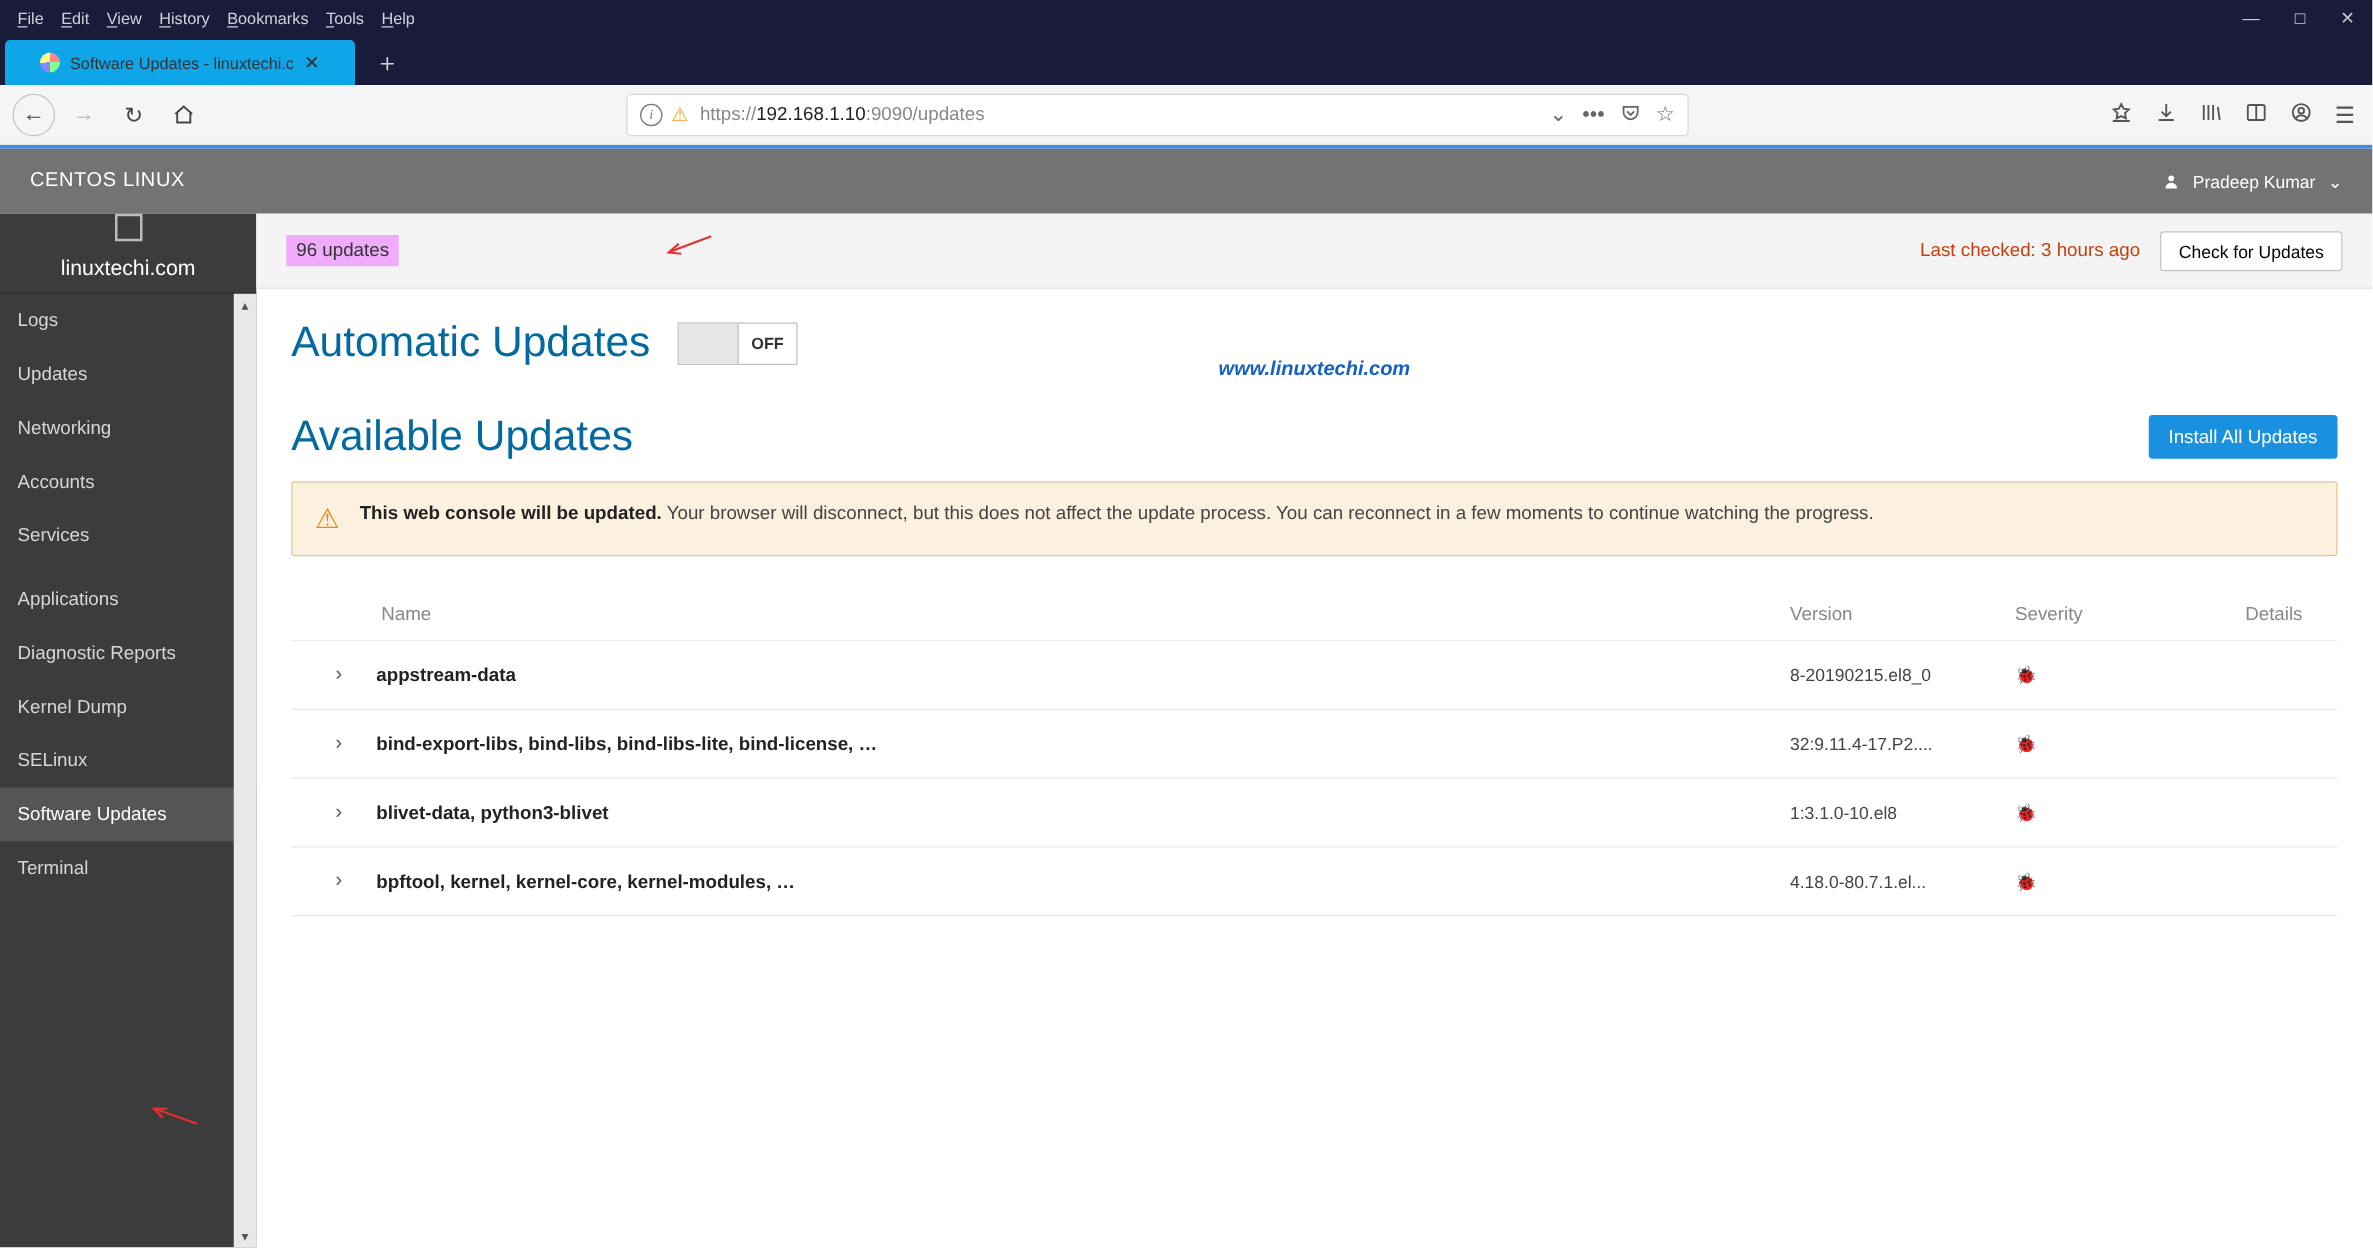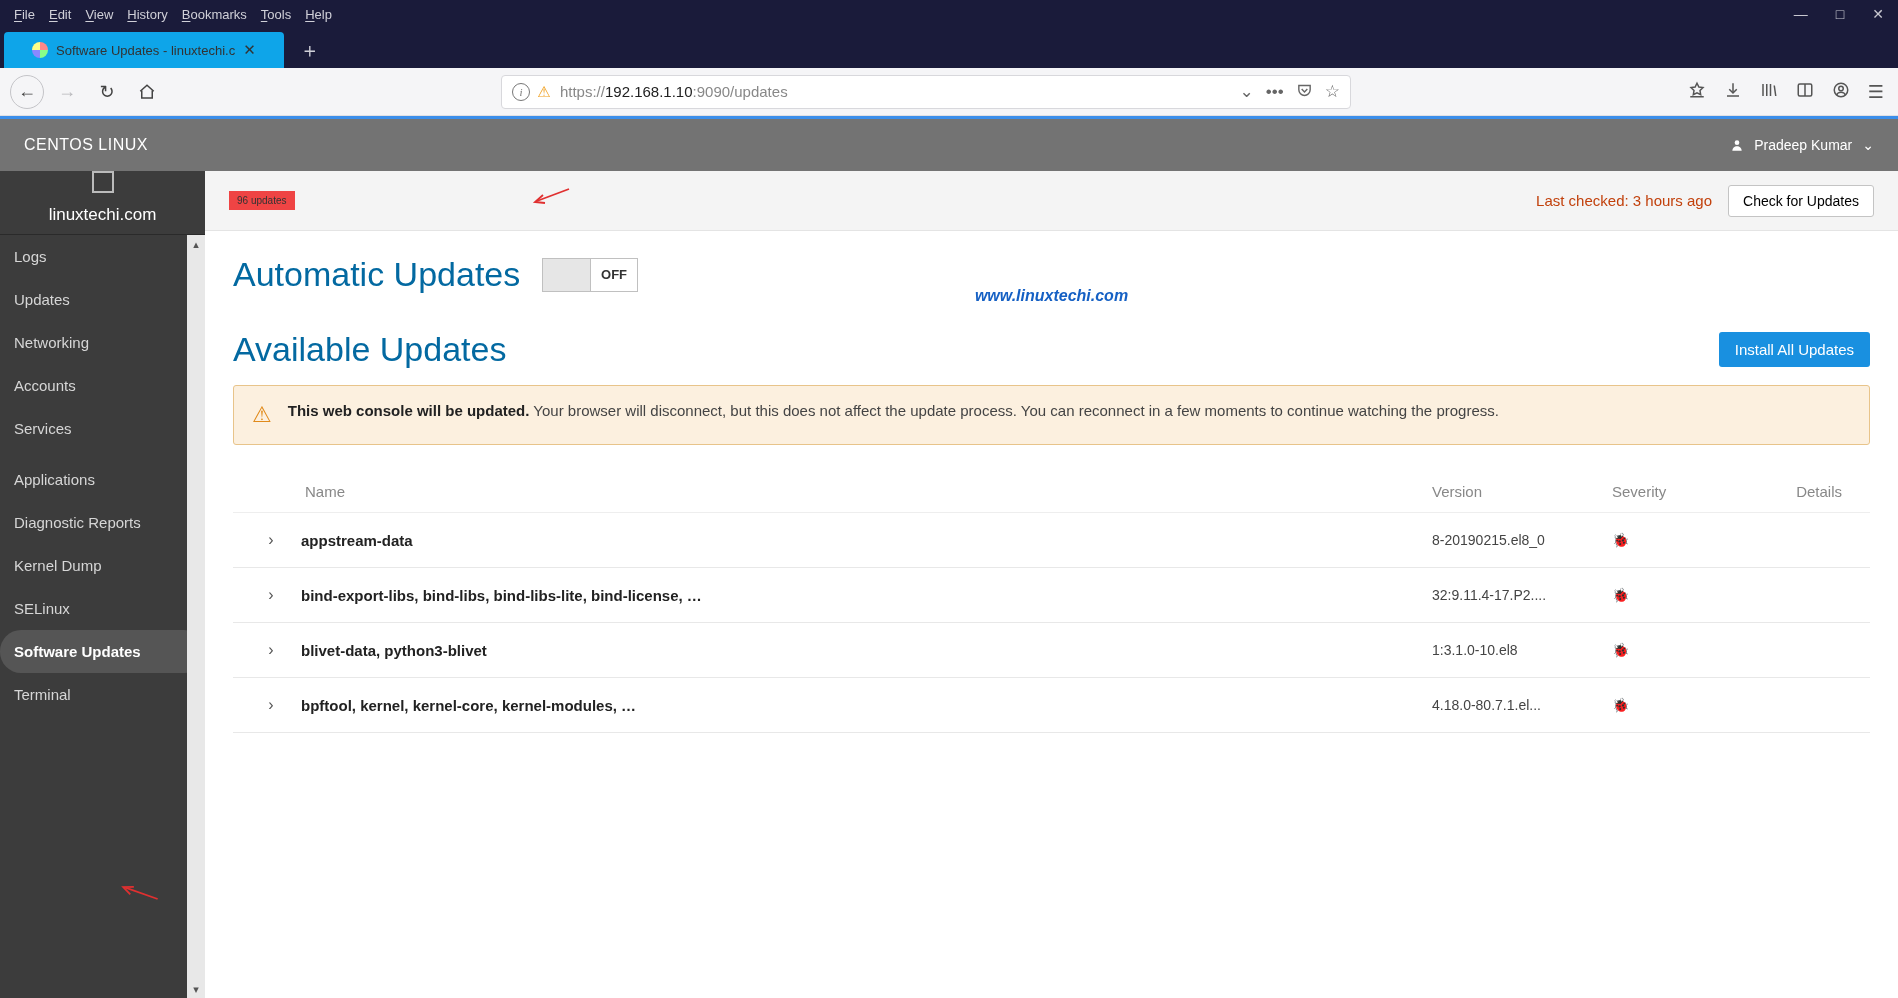--- a/index.html
+++ b/index.html
@@ -45,33 +45,33 @@
 .cockpit-user { margin-left: auto; display: flex; align-items: center; gap: 10px; font-size: 14px; cursor: pointer; }
 
 
 .app { display: flex; height: calc(100vh - 171px); }
 .sidebar { width: 205px; background: #3c3c3c; color: #ccc; display: flex; flex-direction: column; font-size: 15px; position: relative; }
 .host-header { height: 64px; display: flex; align-items: center; gap: 12px; padding: 0 14px; color: #fff; border-bottom: 1px solid #2a2a2a; flex-direction: column; }
 .host-icon { width: 22px; height: 22px; border: 2px solid #bbb; display: inline-block; }
 .sidebar-items { flex: 1; overflow: hidden; }
 .sidebar-item { padding: 13px 14px; cursor: pointer; color: #d6d6d6; }
 .sidebar-item.spacer-above { margin-top: 8px; }
-.sidebar-item.active { background: #555; color: #fff; font-weight: 700; border-radius: 21px; }
+.sidebar-item.active { background: #555; color: #fff; font-weight: 400; }
 .sbar-scroll { position:absolute; right:0; top:64px; width:18px; background:#e8e8e8; bottom:0; display:flex; flex-direction:column; align-items:center; }
 .sbar-scroll .arrow { height:18px; font-size:11px; color:#555; display:flex;align-items:center;justify-content:center;width:100%;cursor:pointer; }
 .sbar-scroll .track { flex:1; }
 
 
 .red-arrow { position: absolute; width: 40px; height: 20px; pointer-events:none; }
 .red-arrow svg { width:100%; height:100%; }
 
 
 .content-wrap { flex: 1; background: #fff; overflow-y: auto; }
 .status-bar { background: #f4f4f4; border-bottom: 1px solid #e4e4e4; height: 60px; display: flex; align-items: center; padding: 0 24px; position: relative; }
-.updates-badge { background: #ef4444; padding: 4px 8px; font-size: 10px; color: #333; }
+.updates-badge { background: #f0abfc; padding: 4px 8px; font-size: 15px; color: #333; }
 .status-right { margin-left: auto; display: flex; align-items: center; gap: 16px; }
 .last-checked { font-size: 15px; color: #c2410c; }
 .btn { border: 1px solid #c4c4c4; background: #fff; padding: 7px 14px; font-size: 14px; border-radius: 3px; cursor: pointer; }
 .content { padding: 24px 28px; position:relative; }
 .auto-row { display: flex; align-items: center; gap: 22px; margin-bottom: 26px; }
 .section-title { font-size: 34px; font-weight: 400; color: #0369a1; }
 .toggle { display: inline-flex; border: 1px solid #c0c0c0; height: 34px; width: 96px; align-items: stretch; cursor: pointer; }
 .toggle .half { flex: 1; display: flex; align-items: center; justify-content: center; }
 .toggle .half.off-label { font-weight: 600; font-size: 13px; color: #333; }
 .toggle .half.knob { background: #e6e6e6; border-right: 1px solid #c0c0c0; }

